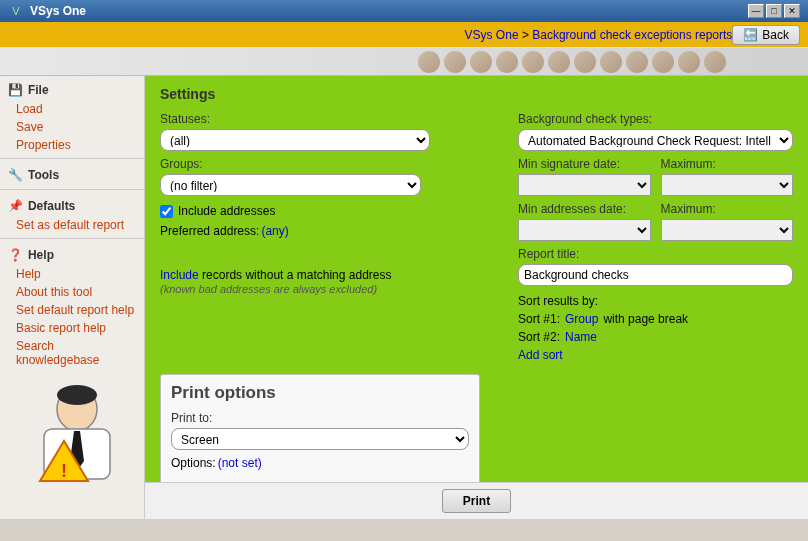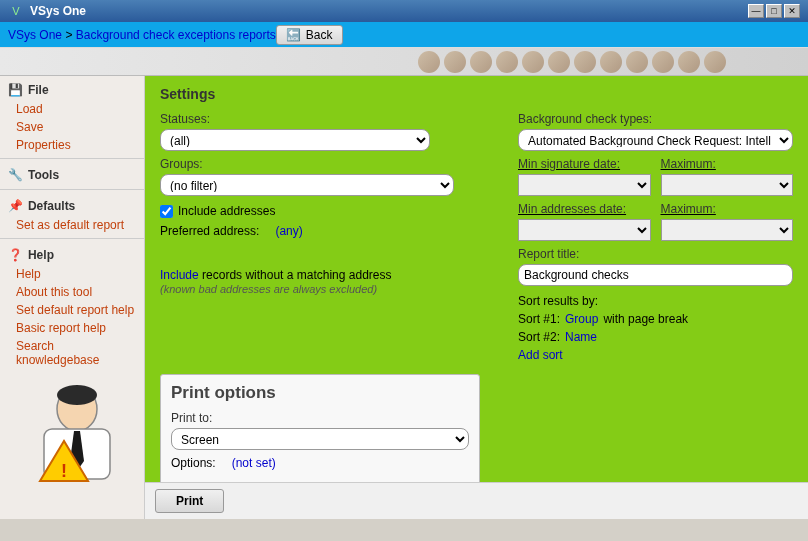--- a/index.html
+++ b/index.html
@@ -51,26 +51,26 @@
       display: flex;
       align-items: center;
       justify-content: center;
       font-size: 9px;
       cursor: pointer;
       color: #000;
     }
 
     
     .breadcrumb-bar {
-      background: #0ea5e9;
+      background: #eab308;
       border-bottom: 1px solid #ddd;
       padding: 3px 8px;
       display: flex;
       align-items: center;
-      justify-content: flex-start;
+      justify-content: flex-end;
       height: 26px;
     }
     .breadcrumb {
       font-size: 12px;
       color: #000;
     }
     .breadcrumb a {
       color: #0000cc;
       text-decoration: none;
     }
@@ -202,21 +202,21 @@
     .checkbox-row {
       display: flex;
       align-items: center;
       gap: 5px;
       margin-bottom: 6px;
     }
 
     .preferred-address-row {
       display: flex;
       align-items: center;
-      gap: 16px;
+      gap: 2px;
       margin-bottom: 8px;
     }
 
     .link-text {
       color: #0000cc;
       text-decoration: none;
       cursor: pointer;
     }
 
     .italic-text {
@@ -231,21 +231,20 @@
       padding: 0 0 0 15px;
     }
 
     .min-max-row {
       display: flex;
       gap: 10px;
       margin-bottom: 6px;
     }
     .min-max-group {
       flex: 1;
-      text-decoration: underline;
     }
     .min-max-group label {
       display: block;
       margin-bottom: 3px;
       color: #333;
     }
     .min-max-group select {
       width: 100%;
       height: 22px;
       border: 1px solid #999;
@@ -293,21 +292,21 @@
     
     .bottom-bar {
       position: absolute;
       bottom: 0;
       right: 0;
       padding: 6px 10px;
       background: #f0f0f0;
       border-top: 1px solid #ccc;
       width: calc(808px - 145px);
       display: flex;
-      justify-content: flex-start;
+      justify-content: center;
     }
     .print-btn {
       background: linear-gradient(to bottom, #f0f0f0, #d8d8d8);
       border: 1px solid #999;
       border-radius: 3px;
       padding: 4px 20px;
       cursor: pointer;
       font-size: 12px;
       font-weight: bold;
     }
@@ -455,21 +454,21 @@
 
         <div class="form-group" style="margin-bottom:6px;">
           <label>Statuses:</label>
           <select style="width:270px; height:22px; border:1px solid #999; font-size:12px;">
             <option value="(all)">(all)</option>
           </select>
         </div>
 
         <div class="form-group" style="margin-bottom:8px;">
           <label>Groups:</label>
-          <select style="width:294px; height:22px; border:1px solid #999; font-size:12px;">
+          <select style="width:261px; height:22px; border:1px solid #999; font-size:12px;">
             <option value="(no filter)">(no filter)</option>
           </select>
         </div>
 
         <div class="checkbox-row">
           <input type="checkbox" checked="" style="">
           <label>Include addresses</label>
         </div>
 
         <div class="preferred-address-row">

